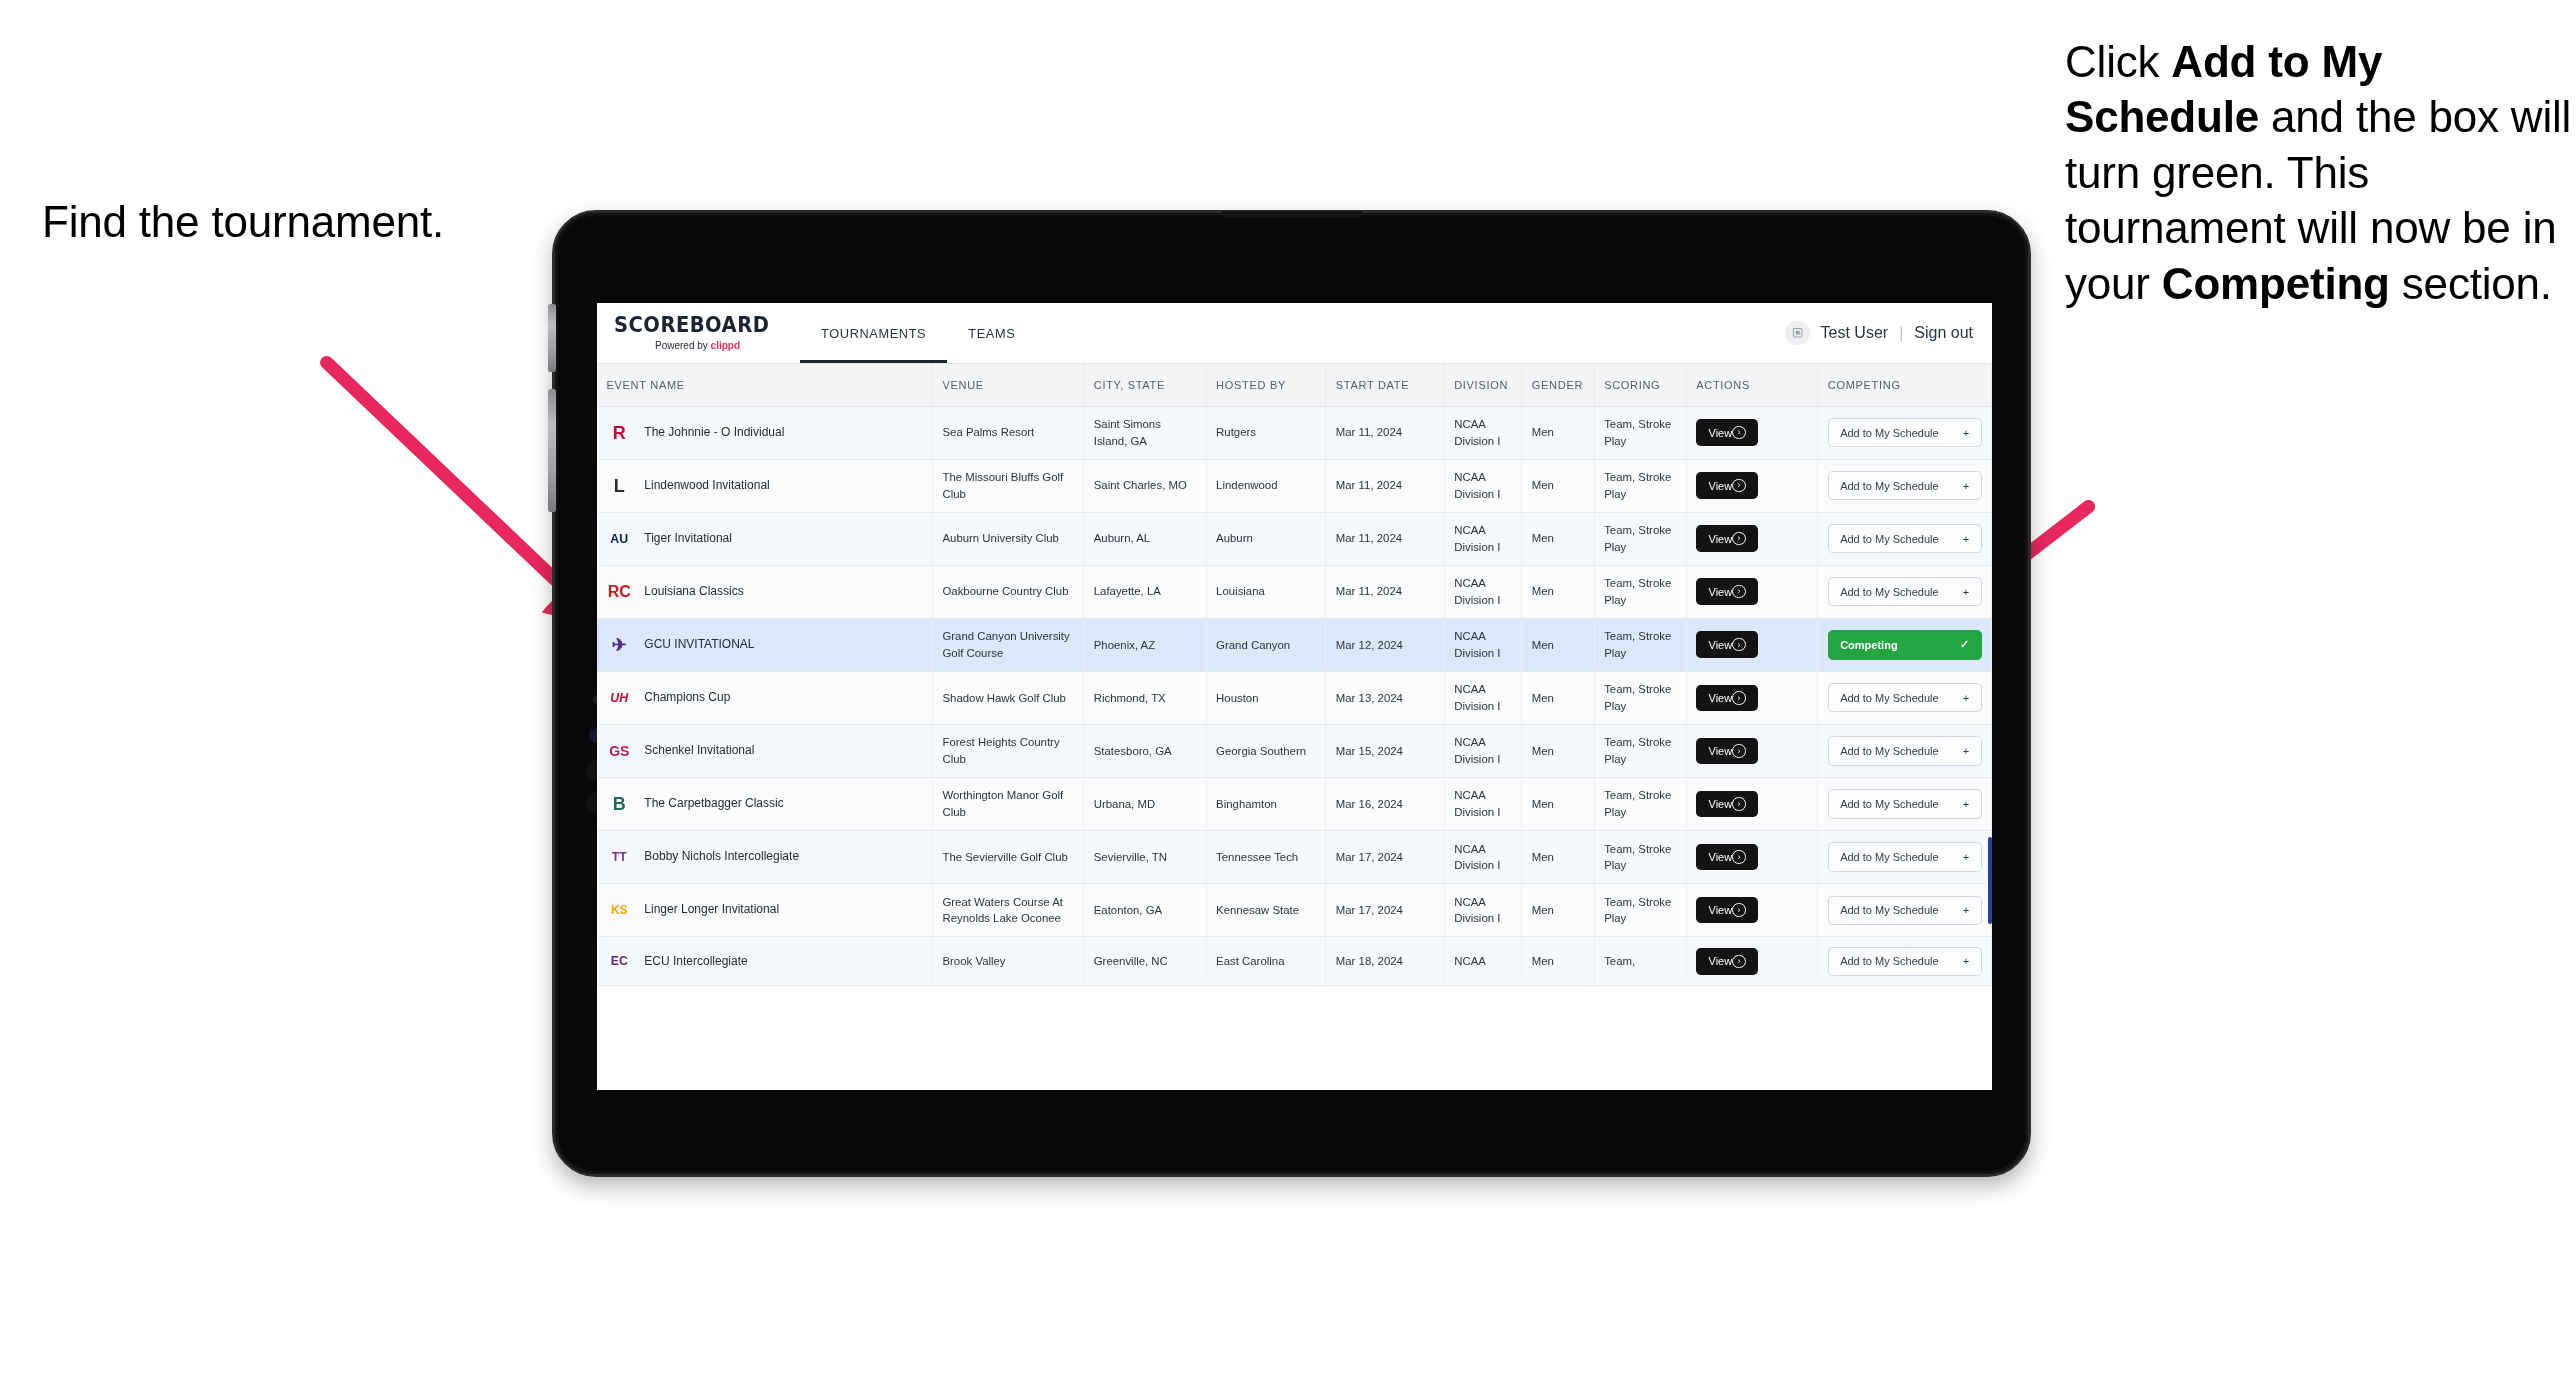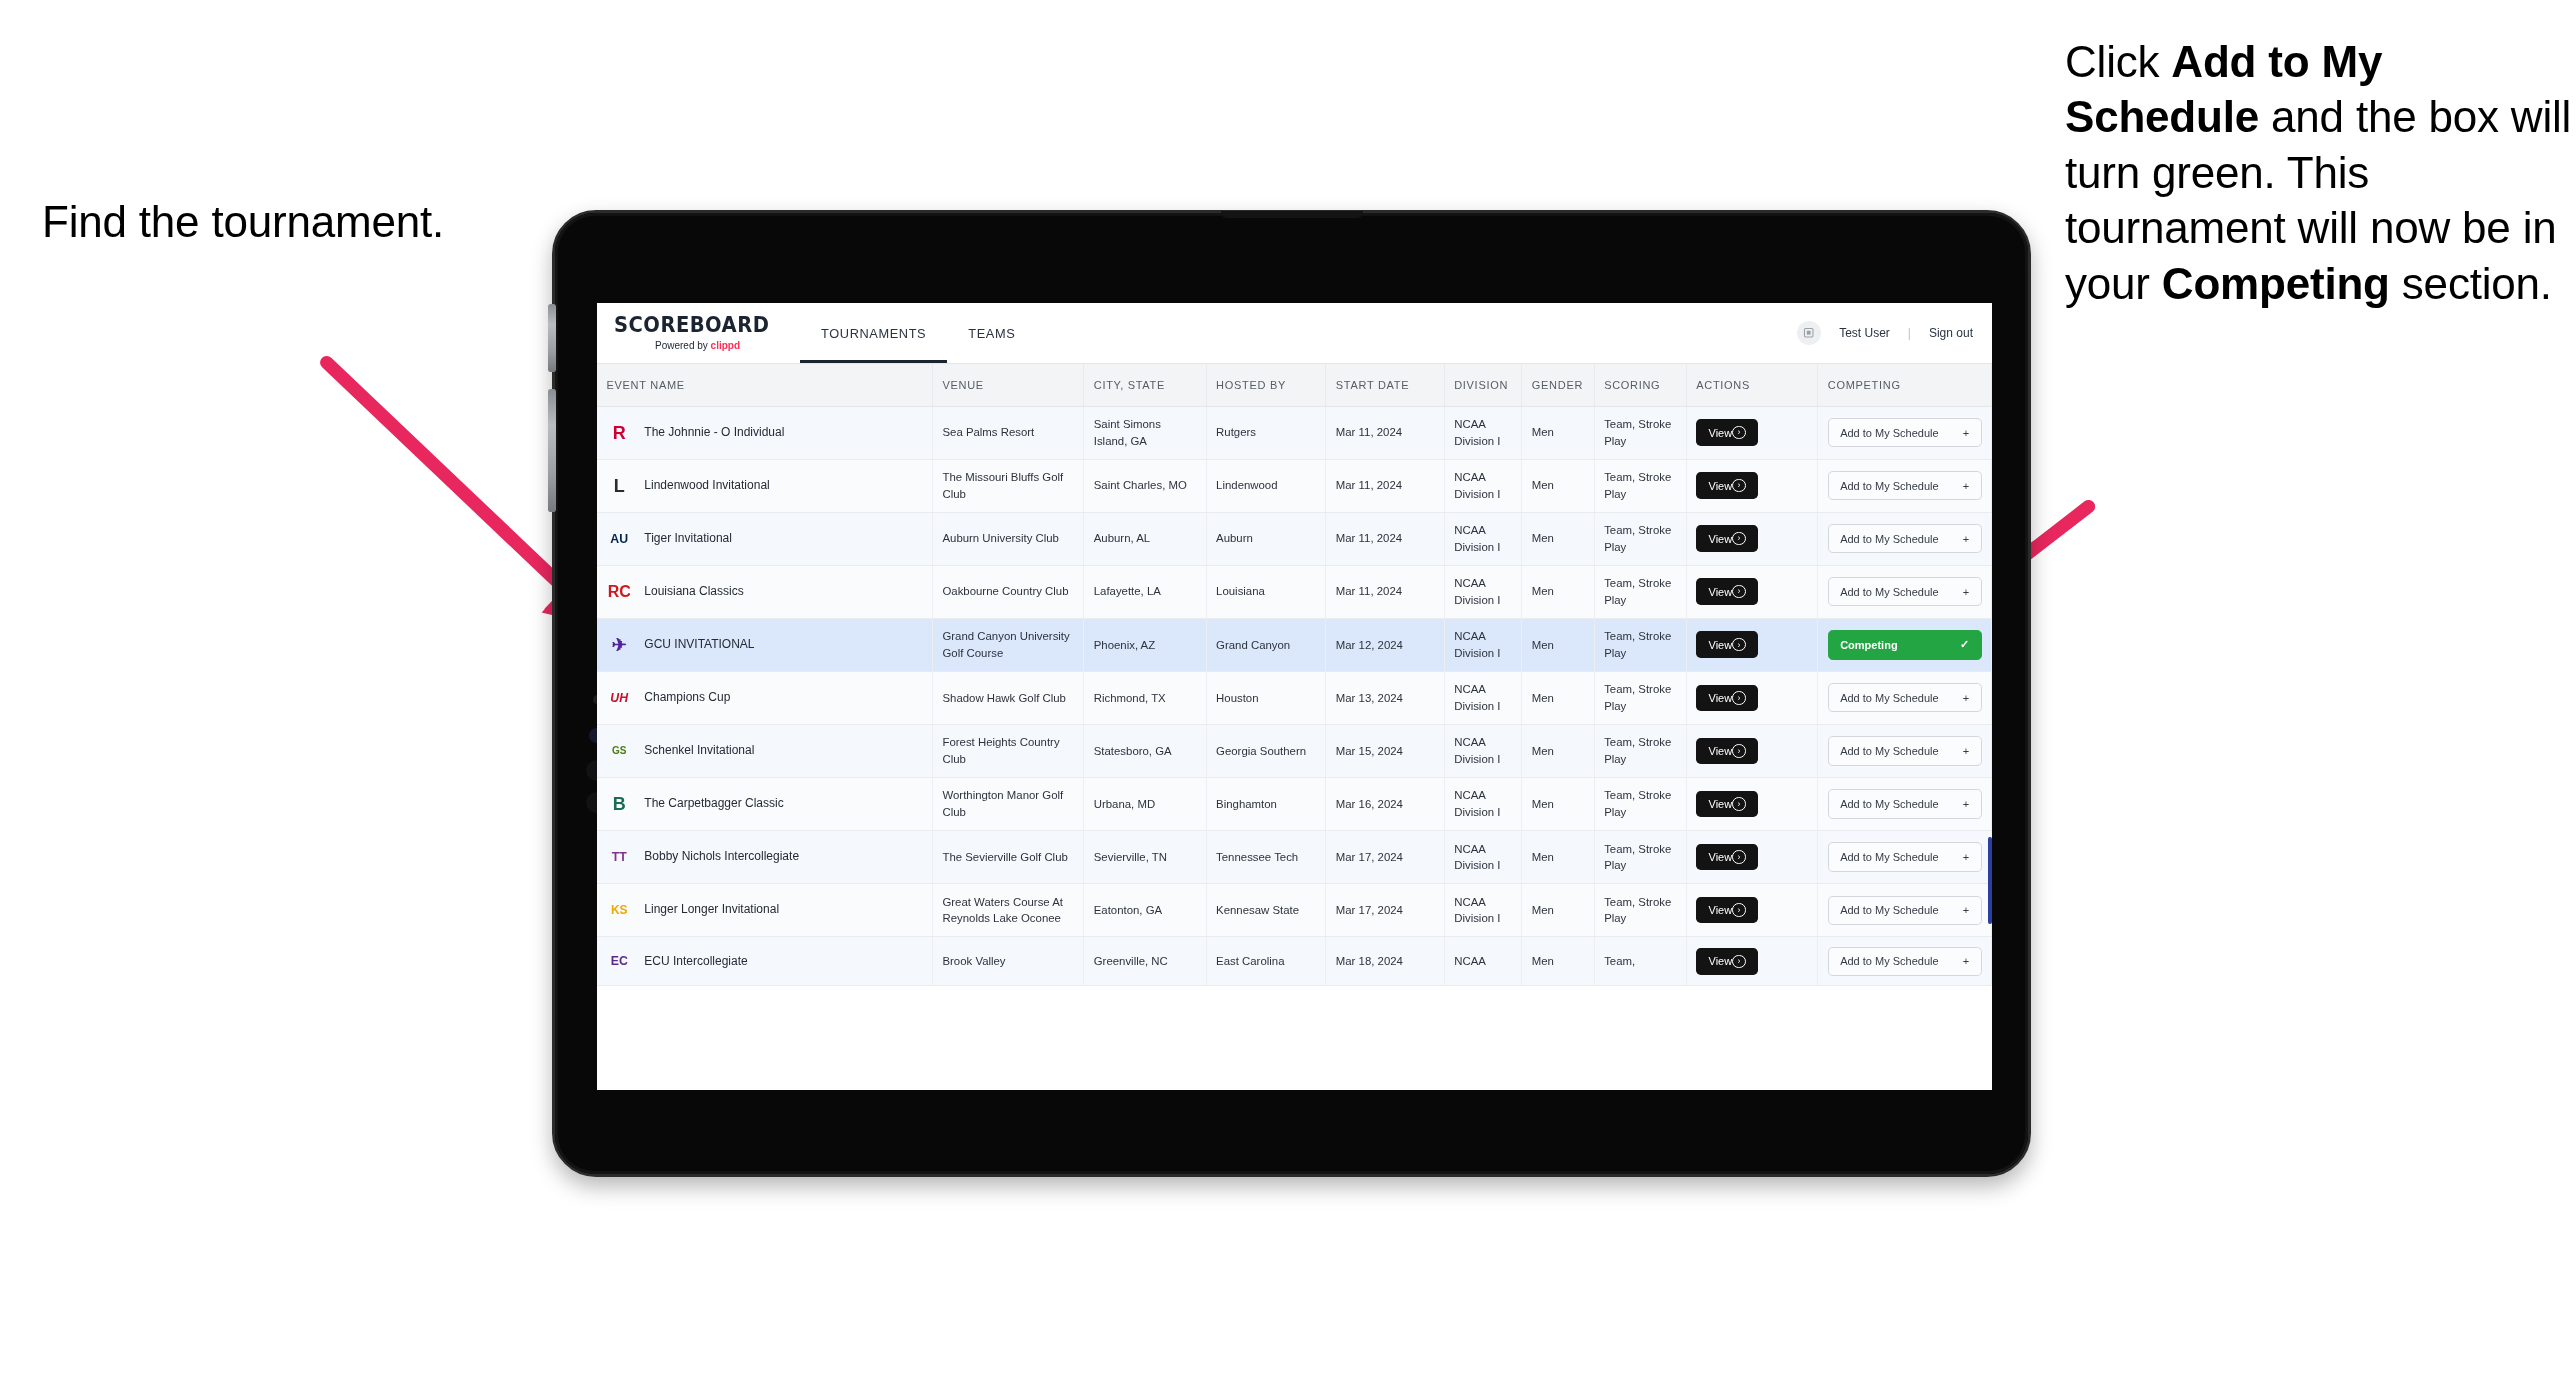--- a/index.html
+++ b/index.html
@@ -110,23 +110,23 @@
     cursor: pointer;
     position: relative;
   }
   .navtab.active::after {
     content: "";
     position: absolute; left: 0; right: 0; bottom: 0;
     height: 2.8px; background: #1b2430;
   }
   #nav-spacer { flex: 1; }
   #user-area {
-    display: flex; align-items: center; gap: 18px;
+    display: flex; align-items: center; gap: 11px;
     padding-right: 19px;
-    font-size: 12px;
+    font-size: 16px;
     color: #2a3340;
   }
   #avatar {
     width: 24.6px; height: 24.6px; border-radius: 50%;
     background: #eeeff1;
     display: flex; align-items: center; justify-content: center;
     color: #9aa0a8; font-size: 10.4px;
   }
   #user-area .sep { color: #bfc4ca; }
   #user-area .lnk { cursor: pointer; }
@@ -466,21 +466,21 @@
               <td>
                 <button class="btn-add">
                   <span>Add to My Schedule</span>
                   <span>+</span>
                 </button>
               </td>
             </tr>
             <tr class="odd">
               <td>
                 <div class="ev-cell">
-                  <div class="logo" style="color: #4d7c0f; background: transparent; font-size: 10px;">GS</div>
+                  <div class="logo" style="color: #be185d; background: transparent; font-size: 14px;">GS</div>
                   <span class="ev-name">Schenkel Invitational</span>
                 </div>
               </td>
               <td>Forest Heights Country Club</td>
               <td>Statesboro, GA</td>
               <td>Georgia Southern</td>
               <td>Mar 15, 2024</td>
               <td>NCAA Division I</td>
               <td>Men</td>
               <td>Team, Stroke Play</td>

